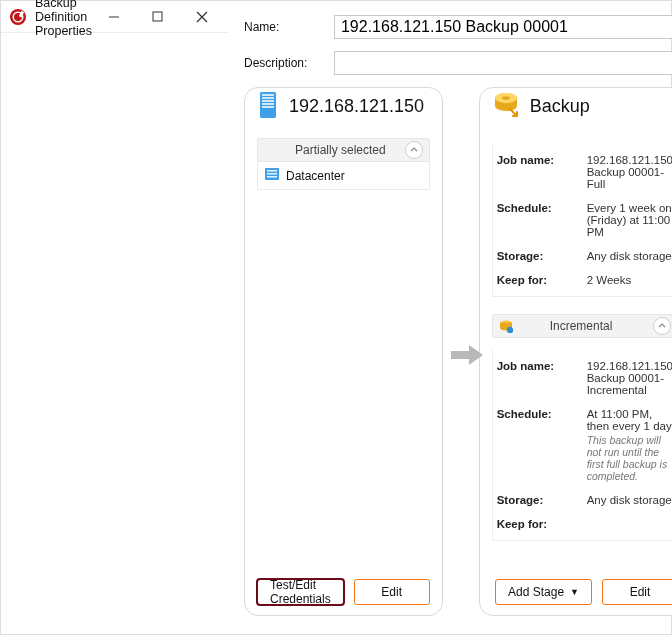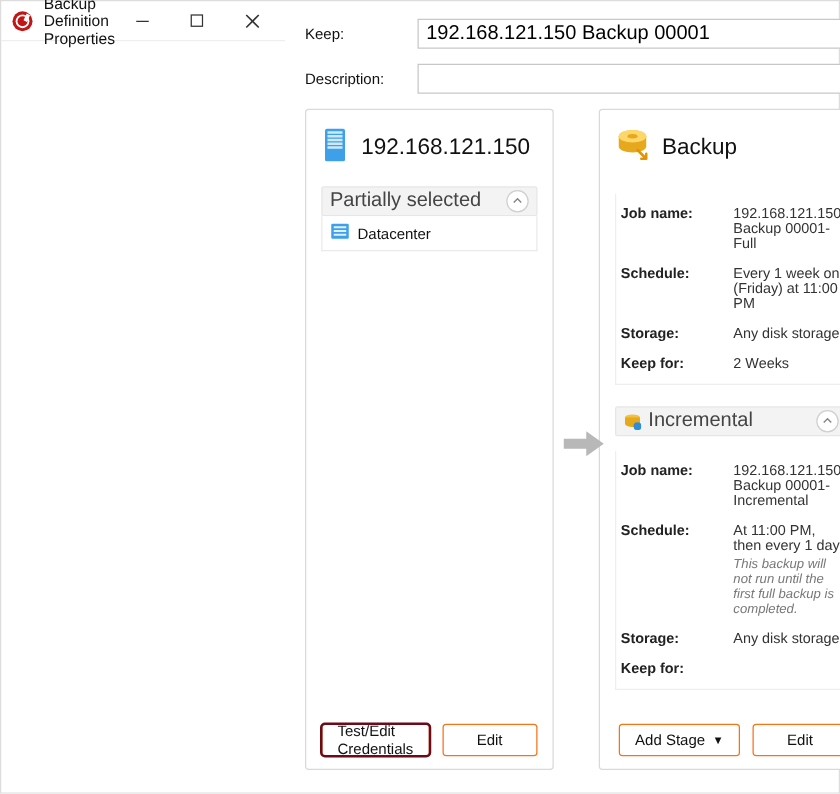--- a/index.html
+++ b/index.html
@@ -7,29 +7,29 @@
   .window { width:672px; height:635px; background:#fff; display:flex; flex-direction:row; border:1px solid #ddd; }
   .titlebar { height:32px; display:flex; align-items:center; padding:0 4px 0 8px; border-bottom:1px solid #eee; }
   .titlebar .app-icon { width:18px; height:18px; margin-right:8px; }
   .titlebar .title { flex:1; font-size:12.5px; }
   .win-btn { width:44px; height:30px; display:flex; align-items:center; justify-content:center; }
   .body { flex:1; padding:14px 16px 12px 16px; display:flex; flex-direction:column; }
   .form-row { display:flex; align-items:center; margin-bottom:12px; }
   .form-row .label { width:90px; font-size:12px; }
   .form-row input { flex:1; height:24px; border:1px solid #c8c8c8; padding:0 6px; font-size:16px; }
   .panels { flex:1; display:flex; align-items:stretch; gap:0; position:relative; padding-bottom:6px;}
-  .panel { flex:1; border:1px solid #d9d9d9; border-radius:3px; padding:14px 12px 10px 12px; display:flex; flex-direction:column; position:relative; background:#fff; }
+  .panel { flex:1; border:1px solid #d9d9d9; border-radius:14px; padding:3px 12px 10px 12px; display:flex; flex-direction:column; position:relative; background:#fff; }
   .panel-left { margin-right:18px; }
   .panel-right { margin-left:18px; }
   .arrow-wrap { width:40px; display:flex; align-items:center; justify-content:center; position:absolute; left:50%; top:50%; transform:translate(-50%,-50%); z-index:3; }
   .panel-header { display:flex; align-items:center; gap:10px; margin-bottom:10px; }
   .panel-header .htext { font-size:18px; font-weight:400; }
   .section-head { display:flex; align-items:center; background:#f3f3f3; border:1px solid #e6e6e6; padding:2px 6px; border-radius:2px; margin-top:6px; }
   .section-head .sh-icon { width:14px; height:14px; margin-right:6px; }
-  .section-head .sh-title { flex:1; font-size:16px; color:#444; }
+  .section-head .sh-title { flex:1; font-size:12px; color:#444;margin-left:31px; }
   .chev { width:18px; height:18px; border:1px solid #d0d0d0; border-radius:50%; display:flex; align-items:center; justify-content:center; background:#fff;}
   .tree-item { display:flex; align-items:center; gap:6px; padding:4px 6px; border:1px solid #eaeaea; border-top:none; background:#fff; }
   .dl { display:grid; grid-template-columns:78px 1fr; row-gap:10px; column-gap:8px; padding:10px 4px 10px 4px; border:1px solid #eee; border-top:none; font-size:11.5px;gap:12px; }
   .dl dt { color:#222; font-weight:600; }
   .dl dd { margin:0; color:#333; }
   .dl .note { font-style:italic; font-size:10.5px; color:#777; margin-top:2px; }
   .panel-footer { margin-top:auto; display:flex; justify-content:flex-end; gap:10px; align-items:center; padding-top:8px;}
   .btn { min-width:76px; height:26px; border:1px solid #f97316; border-radius:3px; background:#fff; display:inline-flex; align-items:center; justify-content:center; padding:0 12px; font-size:12px; cursor:pointer; }
   .btn-primary { outline:2px solid #6a0b1a; outline-offset:-1px; }
   .footer { padding:10px 16px 14px 16px; display:flex; align-items:center; }
@@ -63,21 +63,21 @@
     <div class="win-btn">
         <svg width="12" height="12">
           <line x1="1" y1="1" x2="11" y2="11" stroke="#333" stroke-width="1.3"></line>
           <line x1="11" y1="1" x2="1" y2="11" stroke="#333" stroke-width="1.3"></line>
         </svg>
       </div>
   </div>
 
   <div class="body">
     <div class="form-row">
-      <div class="label">Keep:</div>
+      <div class="label">Name:</div>
       <input type="text" value="192.168.121.150 Backup 00001" style="">
     </div>
     <div class="form-row">
       <div class="label">Description:</div>
       <input type="text" value="" style="">
     </div>
 
     <div class="panels">
       <div class="panel panel-left">
         <div class="panel-header">

